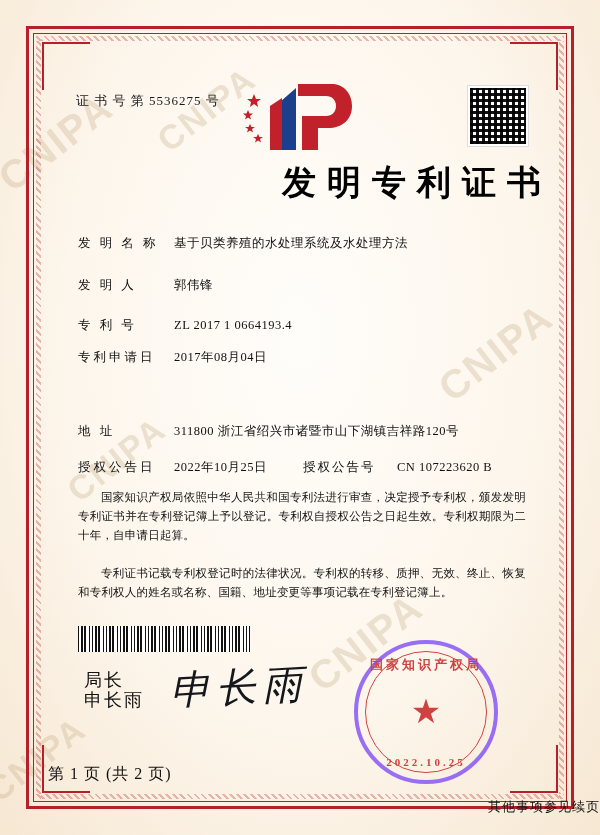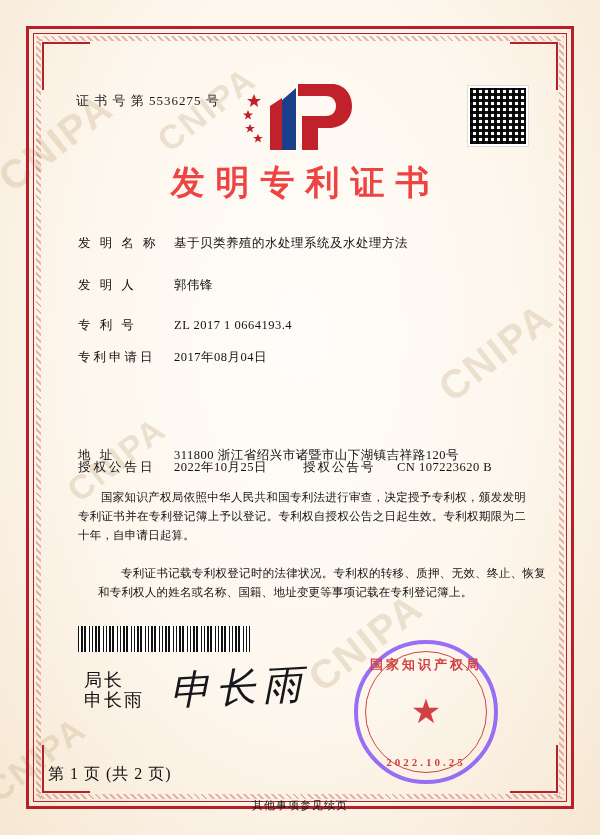--- a/index.html
+++ b/index.html
@@ -115,24 +115,24 @@
   #emblem {
     position: absolute;
     left: 50%; top: 30px;
     transform: translateX(-50%);
     width: 120px; height: 78px;
   }
   
   #doc-title {
     position: absolute;
     left: 0; right: 0; top: 112px;
-    text-align: center;
+    text-align: right;
     font-size: 34px;
     letter-spacing: 11px;
-    color: #ef4444;
+    color: #000000;
     font-weight: bold;
     text-indent: 11px;
     font-family: "DejaVu Serif", "Liberation Serif", serif;
   }
   
   .field {
     position: absolute;
     left: 30px;
     right: 24px;
     font-size: 12.5px;
@@ -149,42 +149,42 @@
     display: inline-block;
     letter-spacing: 0.5px;
     vertical-align: top;
   }
   .fvalue.wide { max-width: 370px; }
   #f-name   { top: 186px; }
   #f-inventor { top: 228px; }
   #f-patentno { top: 268px; }
   #f-appdate { top: 300px; }
   #f-holder { top: 338px; }
-  #f-address { top: 374px; margin-top: 24px; }
+  #f-address { top: 374px; }
   #f-grant  { top: 410px; }
   #f-grant .secondlabel {
     display: inline-block;
     width: 94px;
     letter-spacing: 2px;
     margin-left: 36px;
   }
   
   .para {
     position: absolute;
     left: 30px;
     width: 448px;
     font-size: 11.5px;
     line-height: 19px;
     color: #141414;
     text-align: justify;
     text-indent: 23px;
     letter-spacing: 0.2px;
   }
   #p1 { top: 440px; }
-  #p3 { top: 516px; margin-left: 20px; }
+  #p3 { top: 516px; }
   
   #barcode {
     position: absolute;
     left: 30px; top: 578px;
     width: 172px; height: 26px;
     background-image:
       repeating-linear-gradient(90deg,
         #111 0 1px, #fff 1px 3px, #111 3px 5px, #fff 5px 6px,
         #111 6px 8px, #fff 8px 11px, #111 11px 12px, #fff 12px 14px);
   }
@@ -251,22 +251,22 @@
     position: absolute;
     left: 0; right: 0; top: 716px;
     text-align: left;
     font-size: 16px;
     color: #111;
     letter-spacing: 1px;
   }
   #footnote {
     position: absolute;
     left: 0; right: 0; top: 798px;
-    text-align: center;
-    font-size: 11px;
+    text-align: right;
+    font-size: 13px;
     color: #111;
     letter-spacing: 1px;
   }
 </style>
 </head>
 <body>
 
 <div id="page">
 
   <div id="paper-tint"></div>

